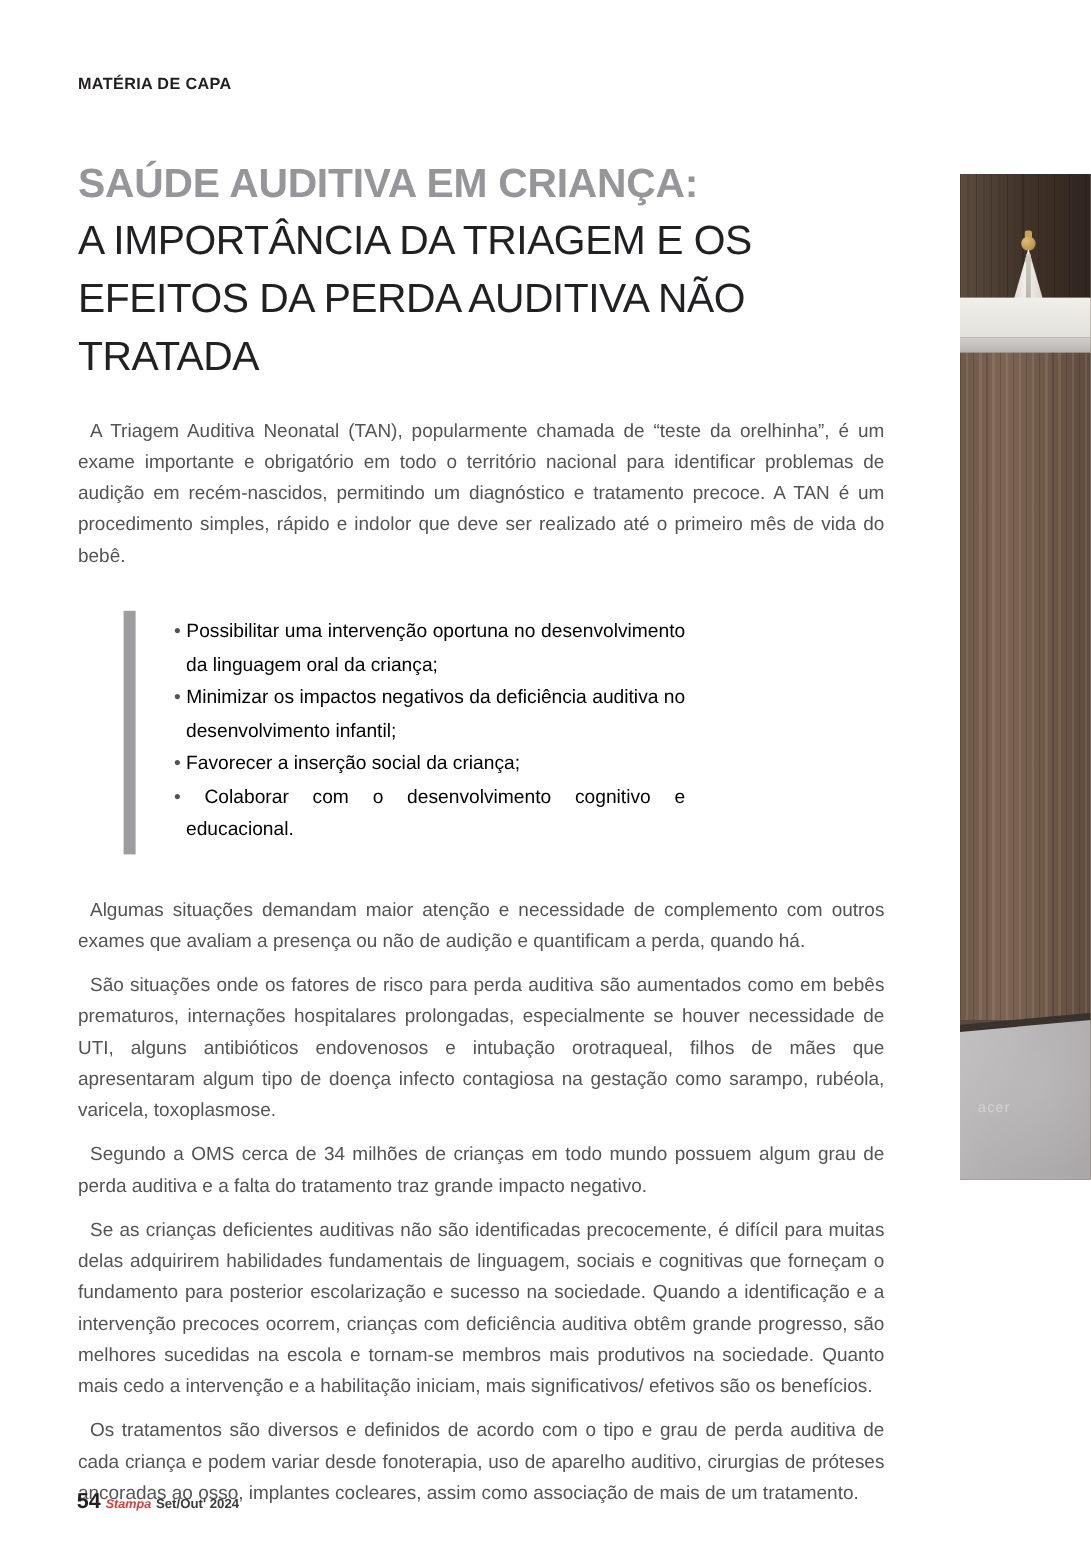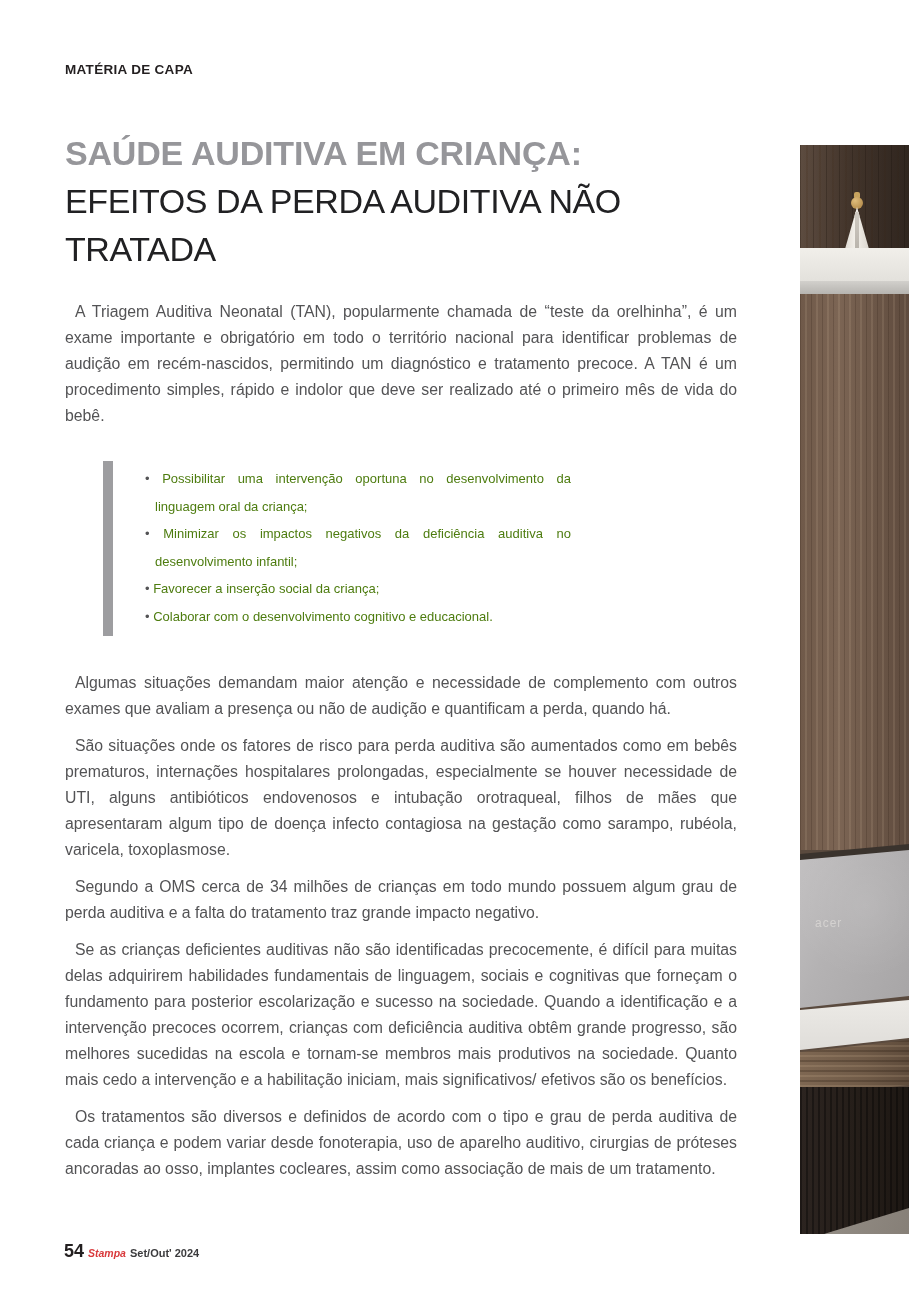--- a/index.html
+++ b/index.html
@@ -42,39 +42,39 @@
     border-left:10px solid #9d9da0;
     padding:4px 0 6px 28px;
     width:430px;
   }
   .callout-heading {
     font-size:15.5px; font-weight:bold; color:#8b8d91;
     letter-spacing:.3px; margin:0 0 9px 0;
   }
   .callout-list { list-style:none; margin:0; padding:0; }
   .callout-list li {
-    font-size:13px; line-height:27.5px; color:#4d7c0f;
+    font-size:16px; line-height:27.5px; color:#000000;
     padding-left:14px; text-indent:-10px;
   }
   .callout-list li::before { content:"• "; color:#535355; }
 
   
   .footer {
     position:absolute; left:64px; top:1241px;
     display:flex; align-items:baseline; gap:4px;
   }
   .footer .pagenum { font-size:18px; font-weight:bold; color:#231f20; }
   .footer .magname {
     font-size:10.5px; font-weight:bold; font-style:italic; color:#d93a3c;
   }
   .footer .issue { font-size:11px; color:#3b3b3d;font-weight:bold; }
 
   
   .photo {
-    position:absolute; left:800px; top:145px; width:109px; height:1089px;
+    position:absolute; left:800px; top:145px; width:109px; height:838px;
     overflow:hidden; background:#5a4a3e;
   }
   .photo > div { position:absolute; left:0; width:100%; }
 
   .wood-top {
     top:0; height:104px;
     background:
       linear-gradient(90deg, rgba(0,0,0,0) 0%, rgba(0,0,0,.28) 100%),
       repeating-linear-gradient(90deg, rgba(30,20,12,.28) 0 1px, rgba(0,0,0,0) 1px 6px, rgba(70,48,30,.22) 6px 8px, rgba(0,0,0,0) 8px 13px),
       linear-gradient(90deg,#5d4c40 0%, #4c3c31 45%, #42342b 100%);
@@ -157,20 +157,21 @@
 <body>
 
 <div class="page">
 
   <div class="column">
 
     <p class="kicker">MATÉRIA DE CAPA</p>
 
     <h1 class="title">
       <span class="line highlight">SAÚDE AUDITIVA EM CRIANÇA:</span>
+      <span class="line">A IMPORTÂNCIA DA TRIAGEM E OS</span>
       <span class="line">EFEITOS DA PERDA AUDITIVA NÃO</span>
       <span class="line">TRATADA</span>
     </h1>
 
     <div class="body-text">
 
       <p class="para">A Triagem Auditiva Neonatal (TAN), popularmente chamada de “teste da orelhinha”, é um exame importante e obrigatório em todo o território nacional para identificar problemas de audição em recém-nascidos, permitindo um diagnóstico e tratamento precoce. A TAN é um procedimento simples, rápido e indolor que deve ser realizado até o primeiro mês de vida do bebê.</p>
 
       <div class="callout">
         <ul class="callout-list">

